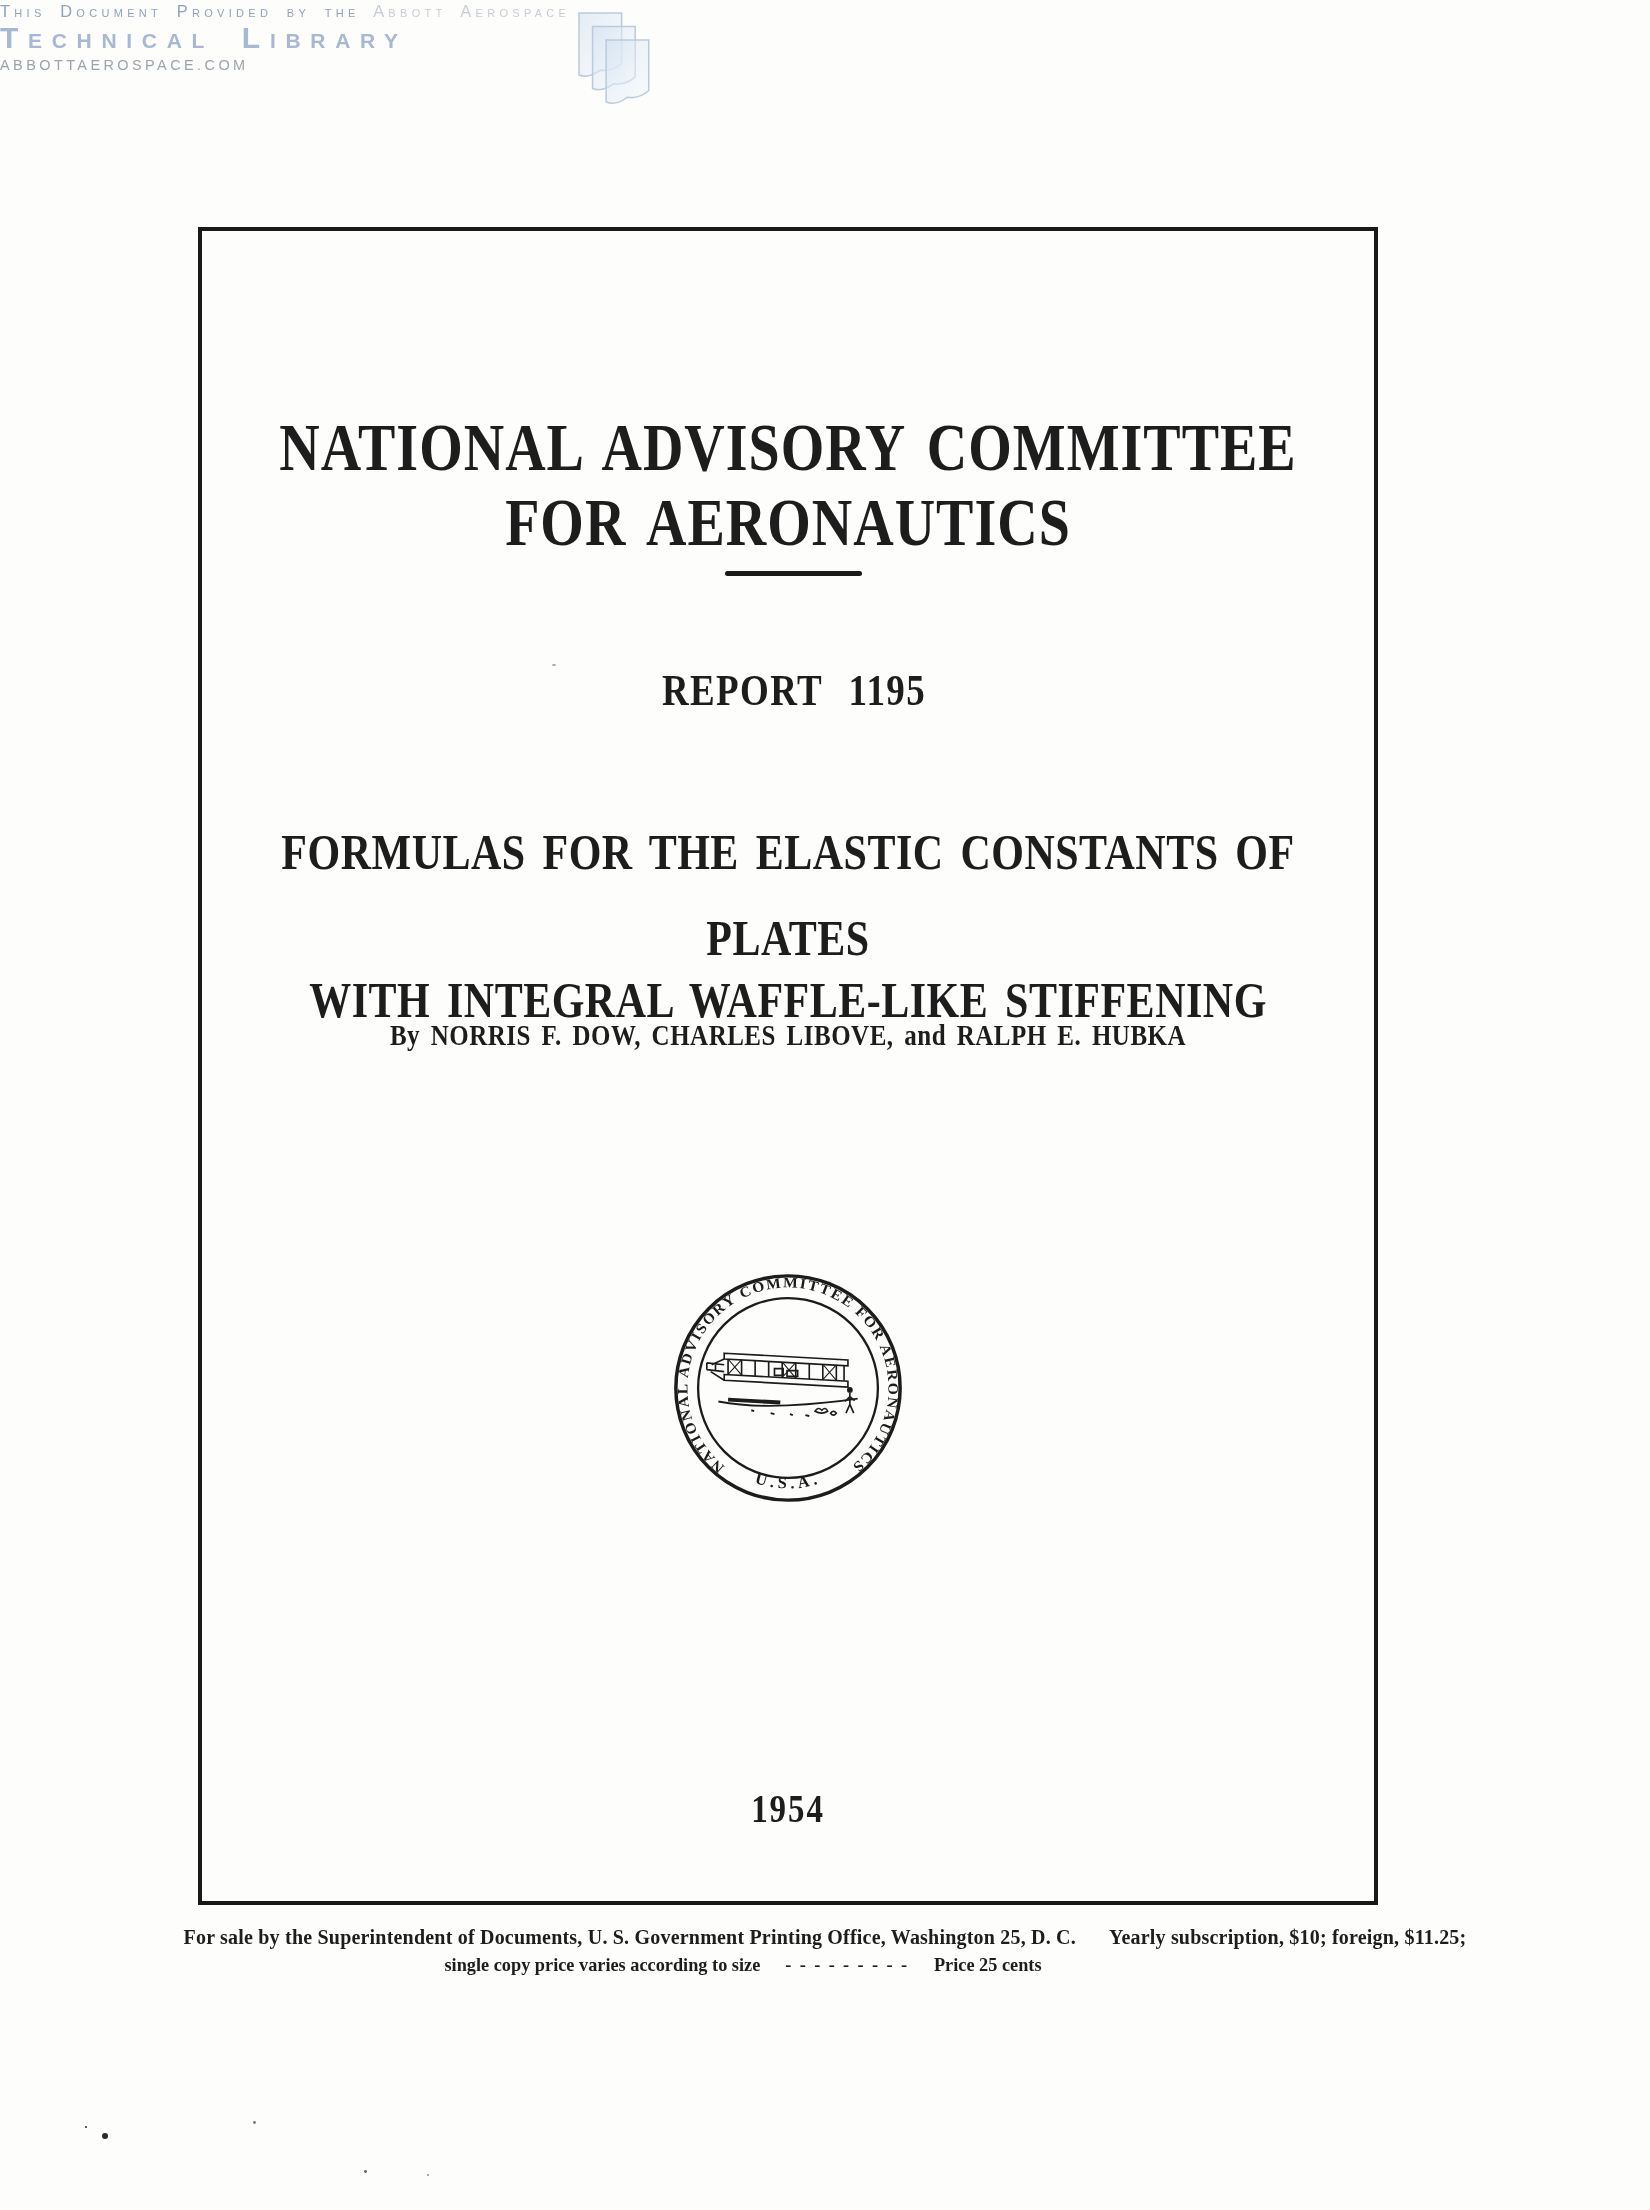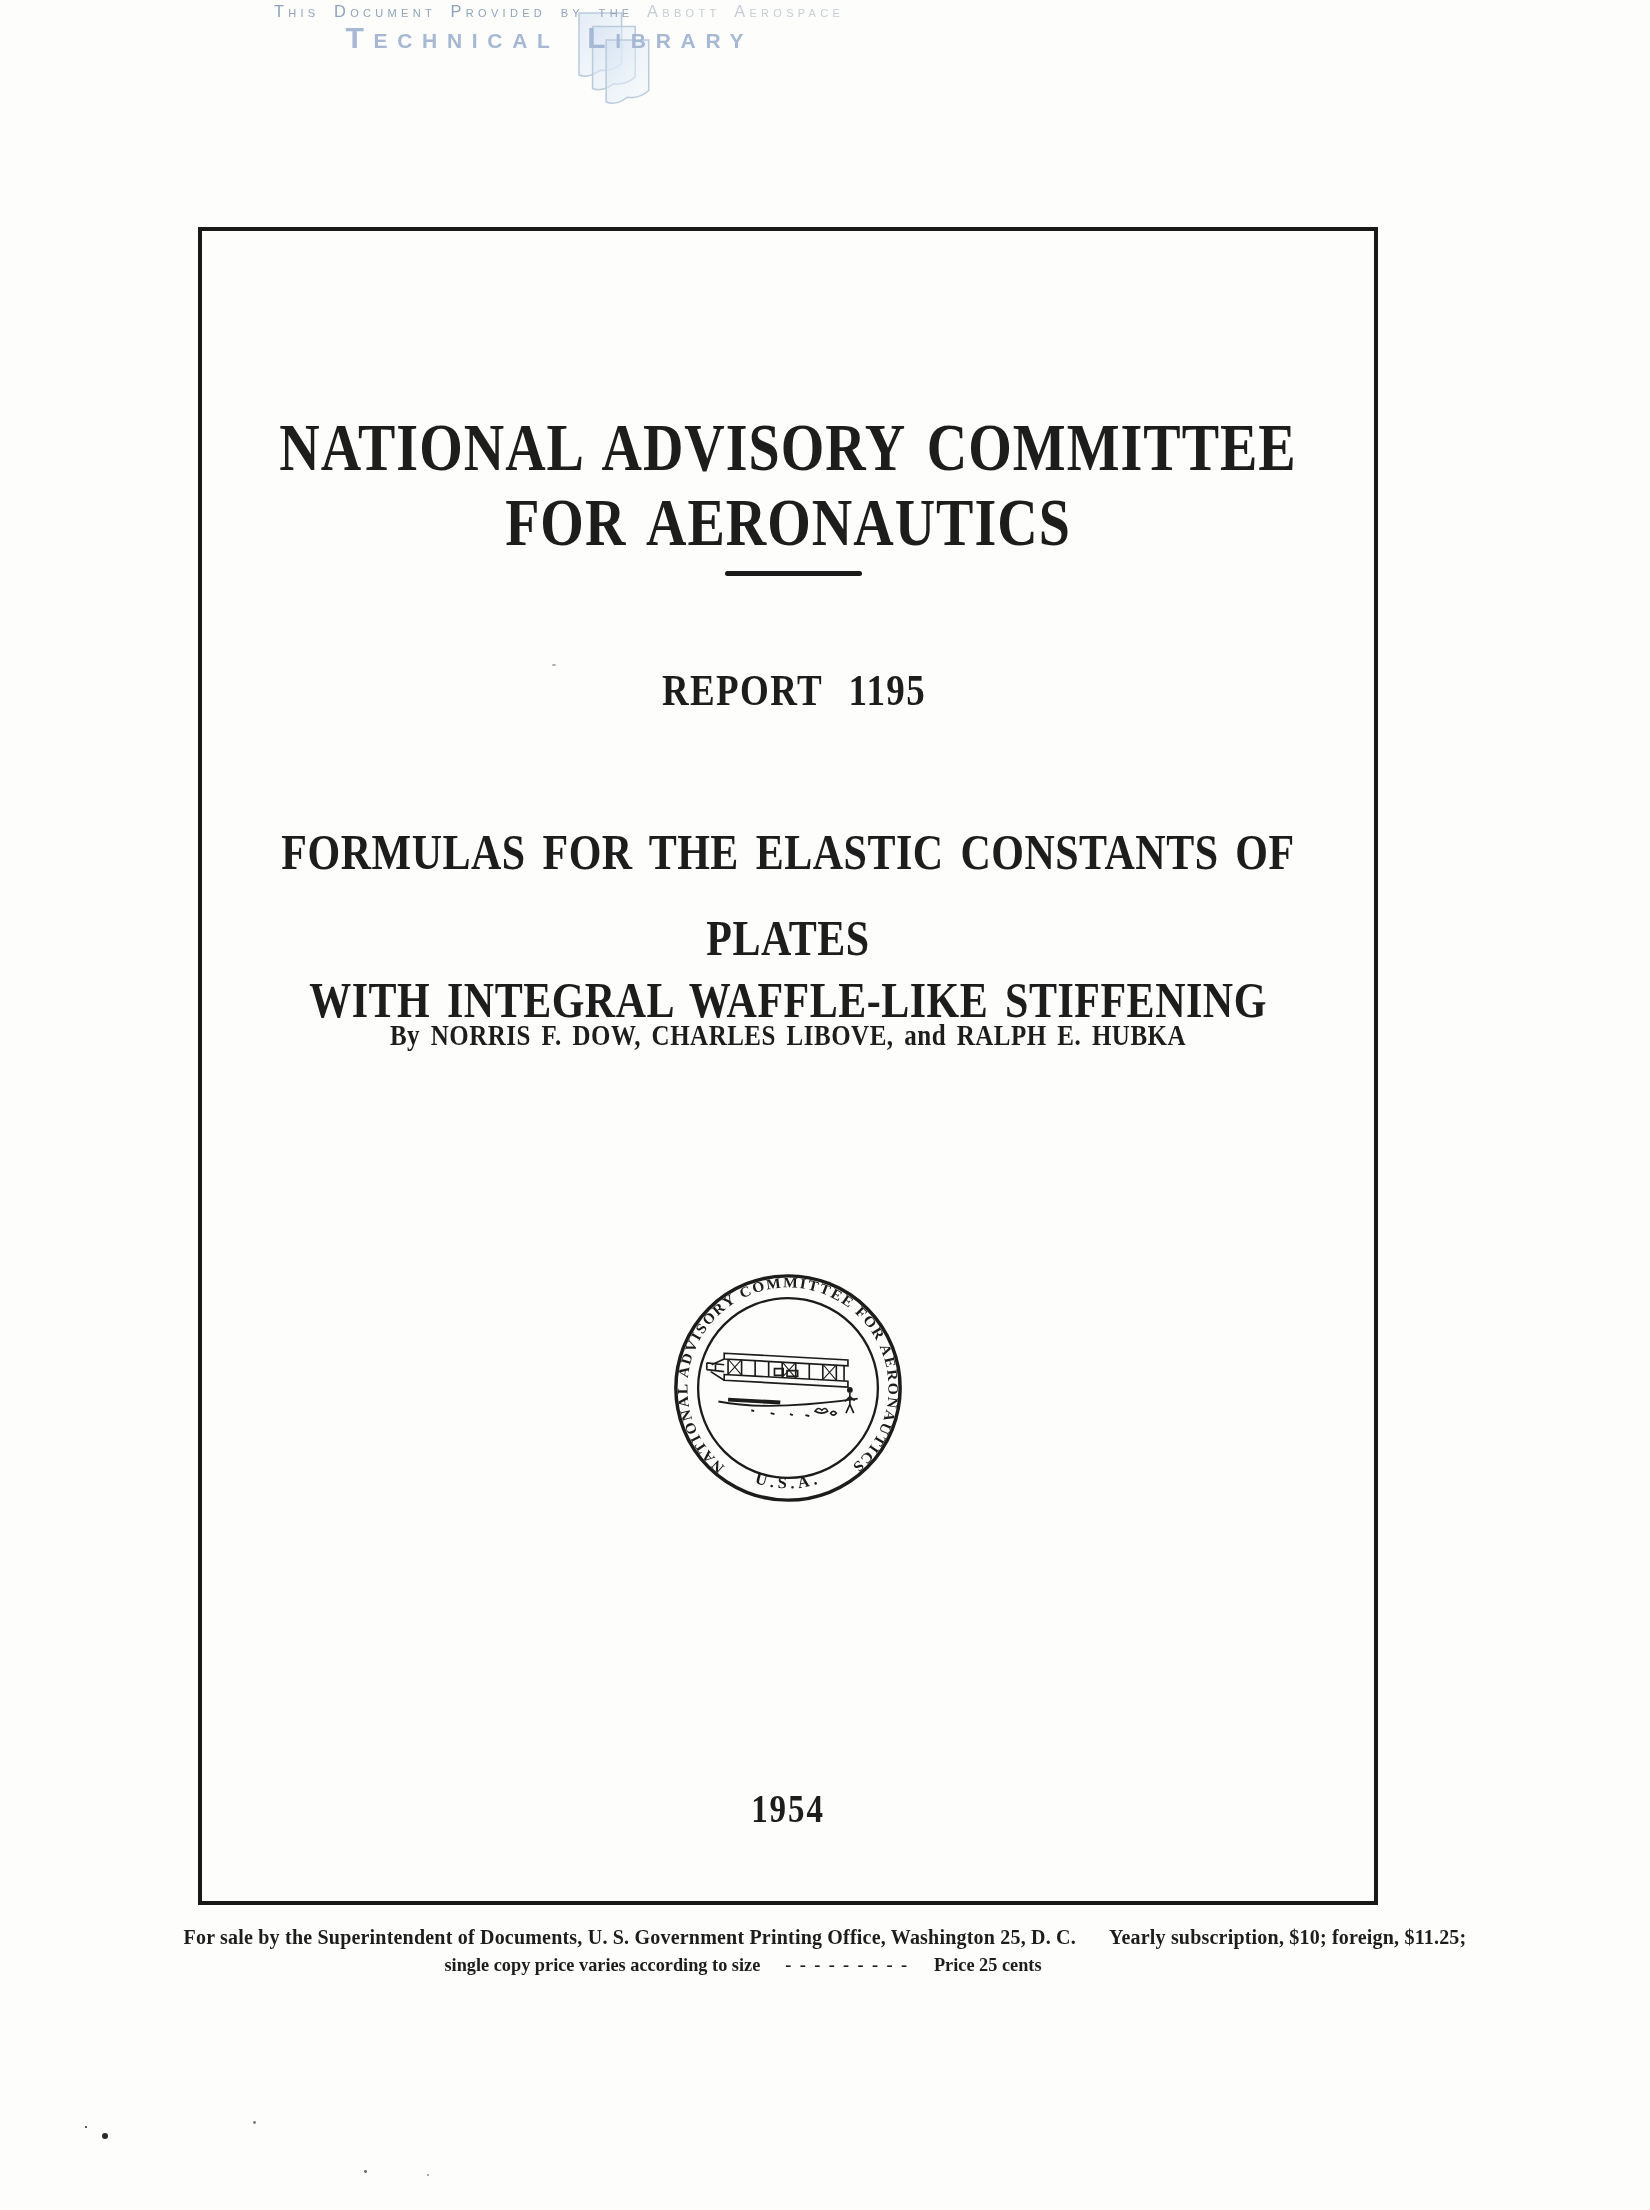--- a/index.html
+++ b/index.html
@@ -4,21 +4,21 @@
 <style>
   html,body{margin:0;padding:0;}
   body{
     width:1650px;height:2210px;position:relative;overflow:hidden;
     background:#fdfdfb;
     font-family:"Liberation Serif","DejaVu Serif",serif;
     color:#1d1d1d;
   }
   
   .wm-icon{position:absolute;left:577px;top:11.6px;z-index:0;}
-  .wm-text{position:absolute;top:1.9px;left:0;width:1118px;text-align:center;z-index:1;
+  .wm-text{position:absolute;top:1.9px;left:0;width:1118px;text-align:left;z-index:1;
     font-family:"Liberation Sans","DejaVu Sans",sans-serif;}
   .wm-line1{font-size:16.4px;font-variant:small-caps;letter-spacing:4.3px;word-spacing:5.8px;
     color:#8fa3bb;white-space:nowrap;}
   .wm-line1 .brand{color:#c7cdd6;margin-left:13.5px;}
   .wm-title{font-size:30px;font-variant:small-caps;letter-spacing:9.7px;word-spacing:9.7px;
     color:#a6b8d3;margin-top:0px;padding-right:19.3px;white-space:nowrap;font-weight:bold;}
   .wm-site{font-size:14.5px;letter-spacing:3.4px;color:#9ba4ae;margin-top:1.9px;
     padding-right:31px;white-space:nowrap;}
   
   .cover-box{position:absolute;left:198px;top:227px;width:1172px;height:1670px;
@@ -65,20 +65,21 @@
       <path d="M2,1 h44 v52 q-10,9 -22,7 q-12,9 -22,5 z"></path>
       <path transform="translate(14,14)" d="M2,1 h44 v52 q-10,9 -22,7 q-12,9 -22,5 z"></path>
       <path transform="translate(28,28)" d="M2,1 h44 v52 q-10,9 -22,7 q-12,9 -22,5 z"></path>
     </g>
   </svg>
   <div class="wm-text">
     <div class="wm-line1">
       <span>This Document Provided by the</span><span class="brand">Abbott Aerospace</span>
     </div>
     <div class="wm-title">Technical Library</div>
+    <div class="wm-site">ABBOTTAEROSPACE.COM</div>
   </div>
 
   <main class="cover-box">
 
     <h1 class="centered org">
       <span class="tall">NATIONAL ADVISORY COMMITTEE</span><br>
       <span class="tall">FOR AERONAUTICS</span>
     </h1>
 
     <div class="rule"></div>

